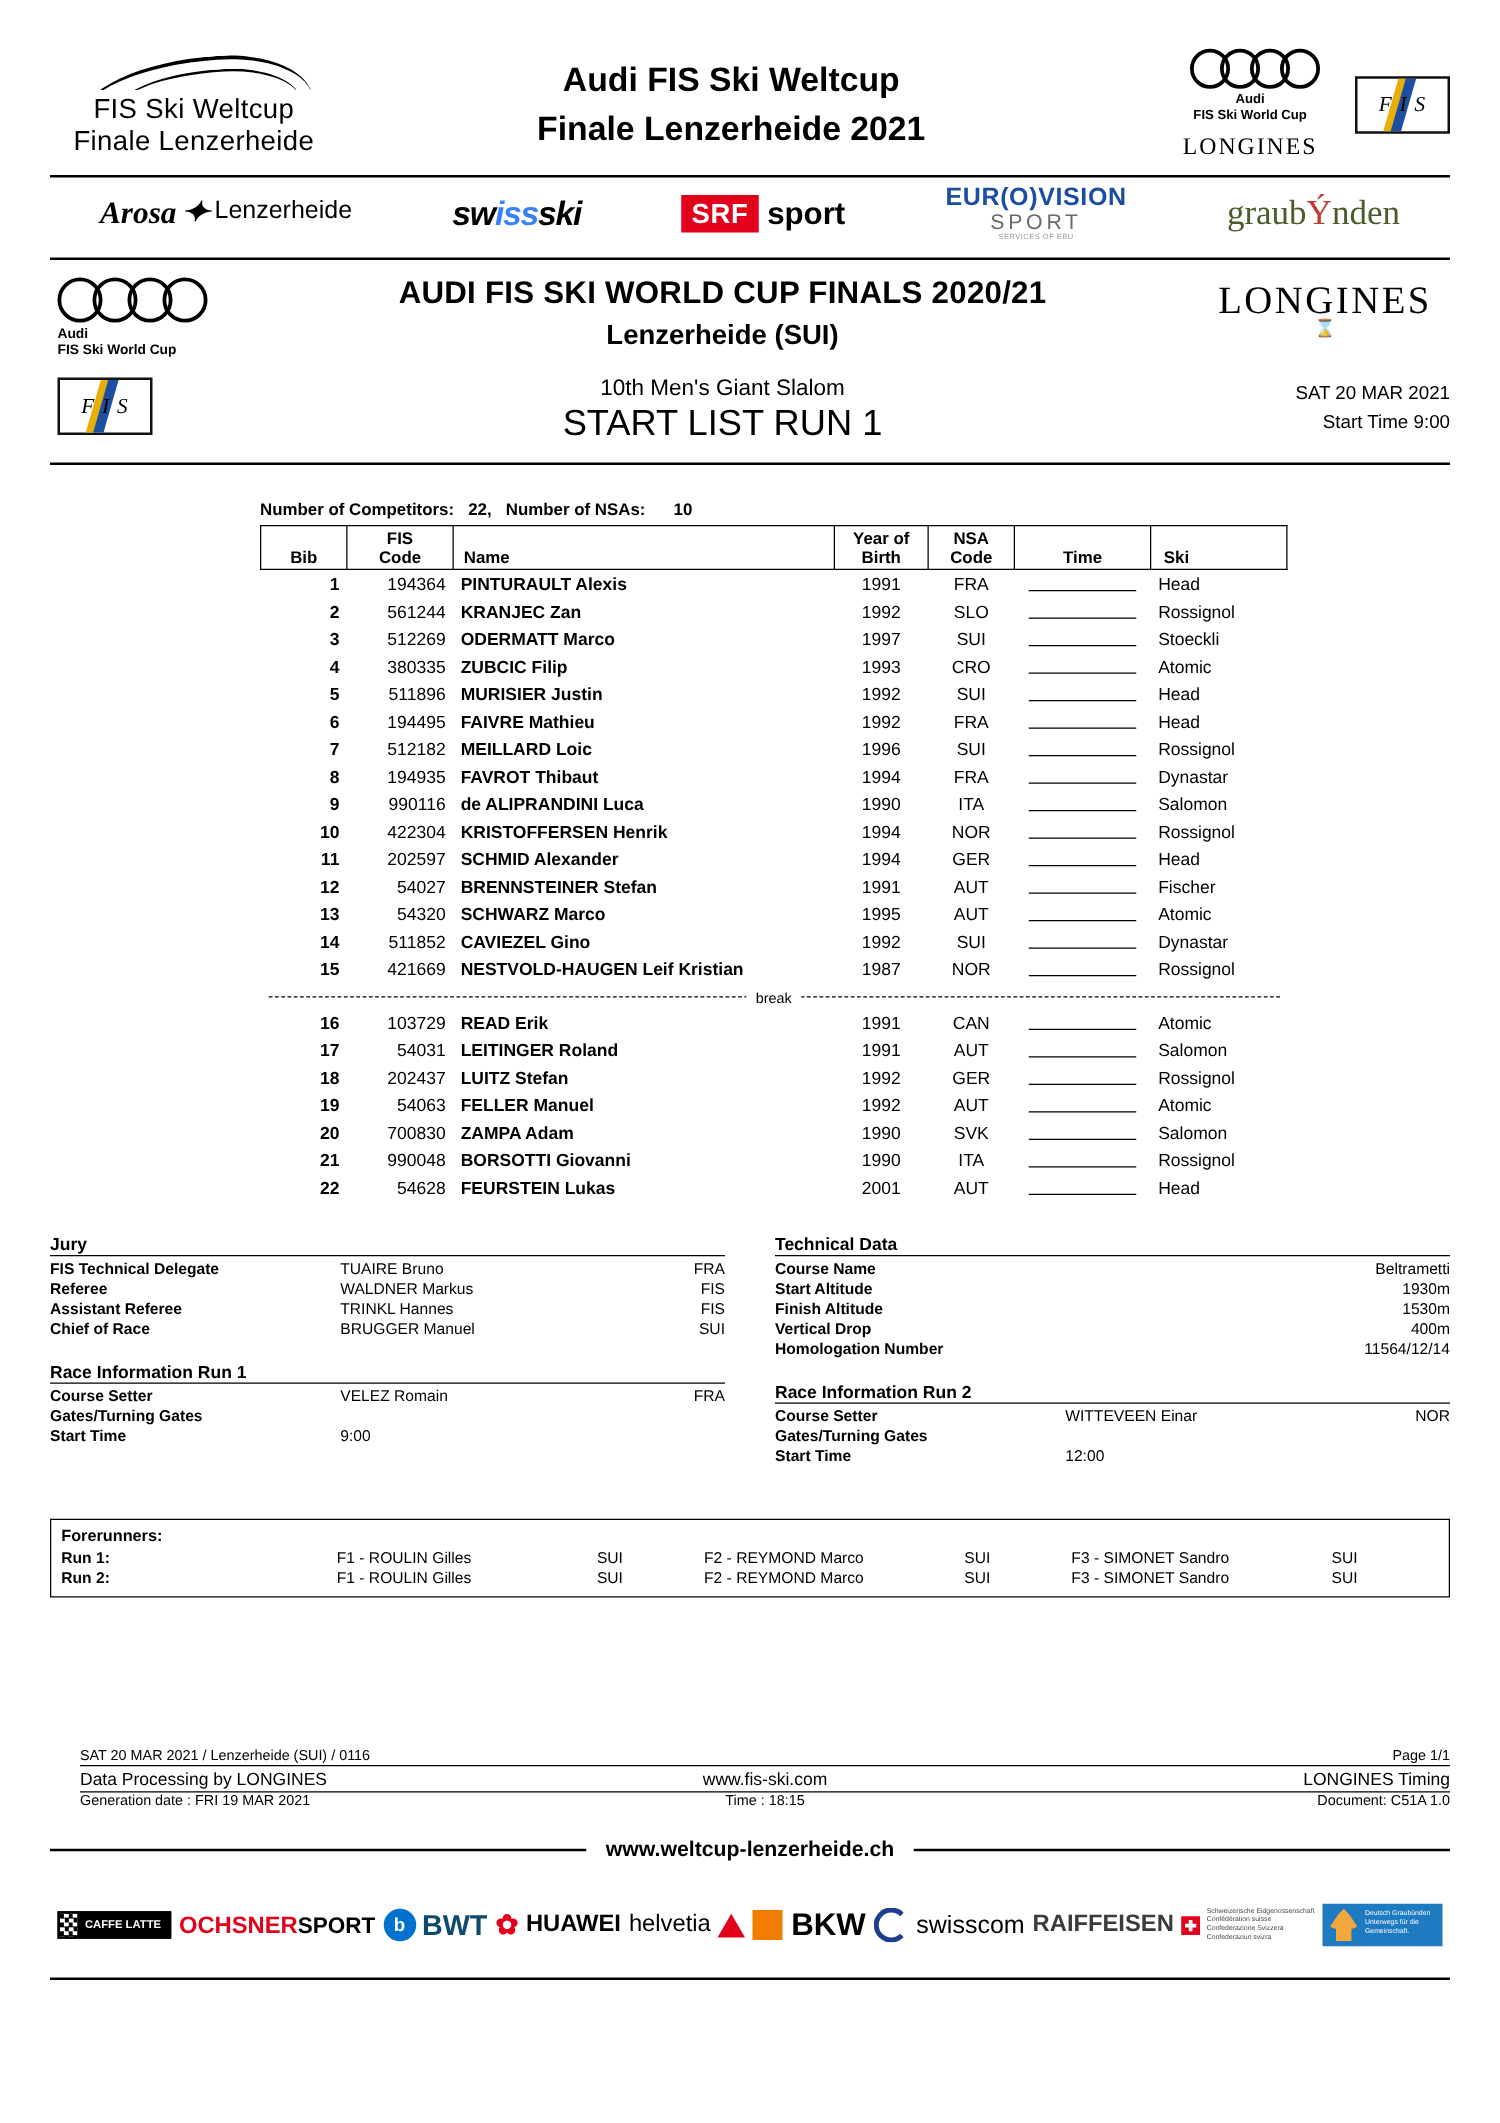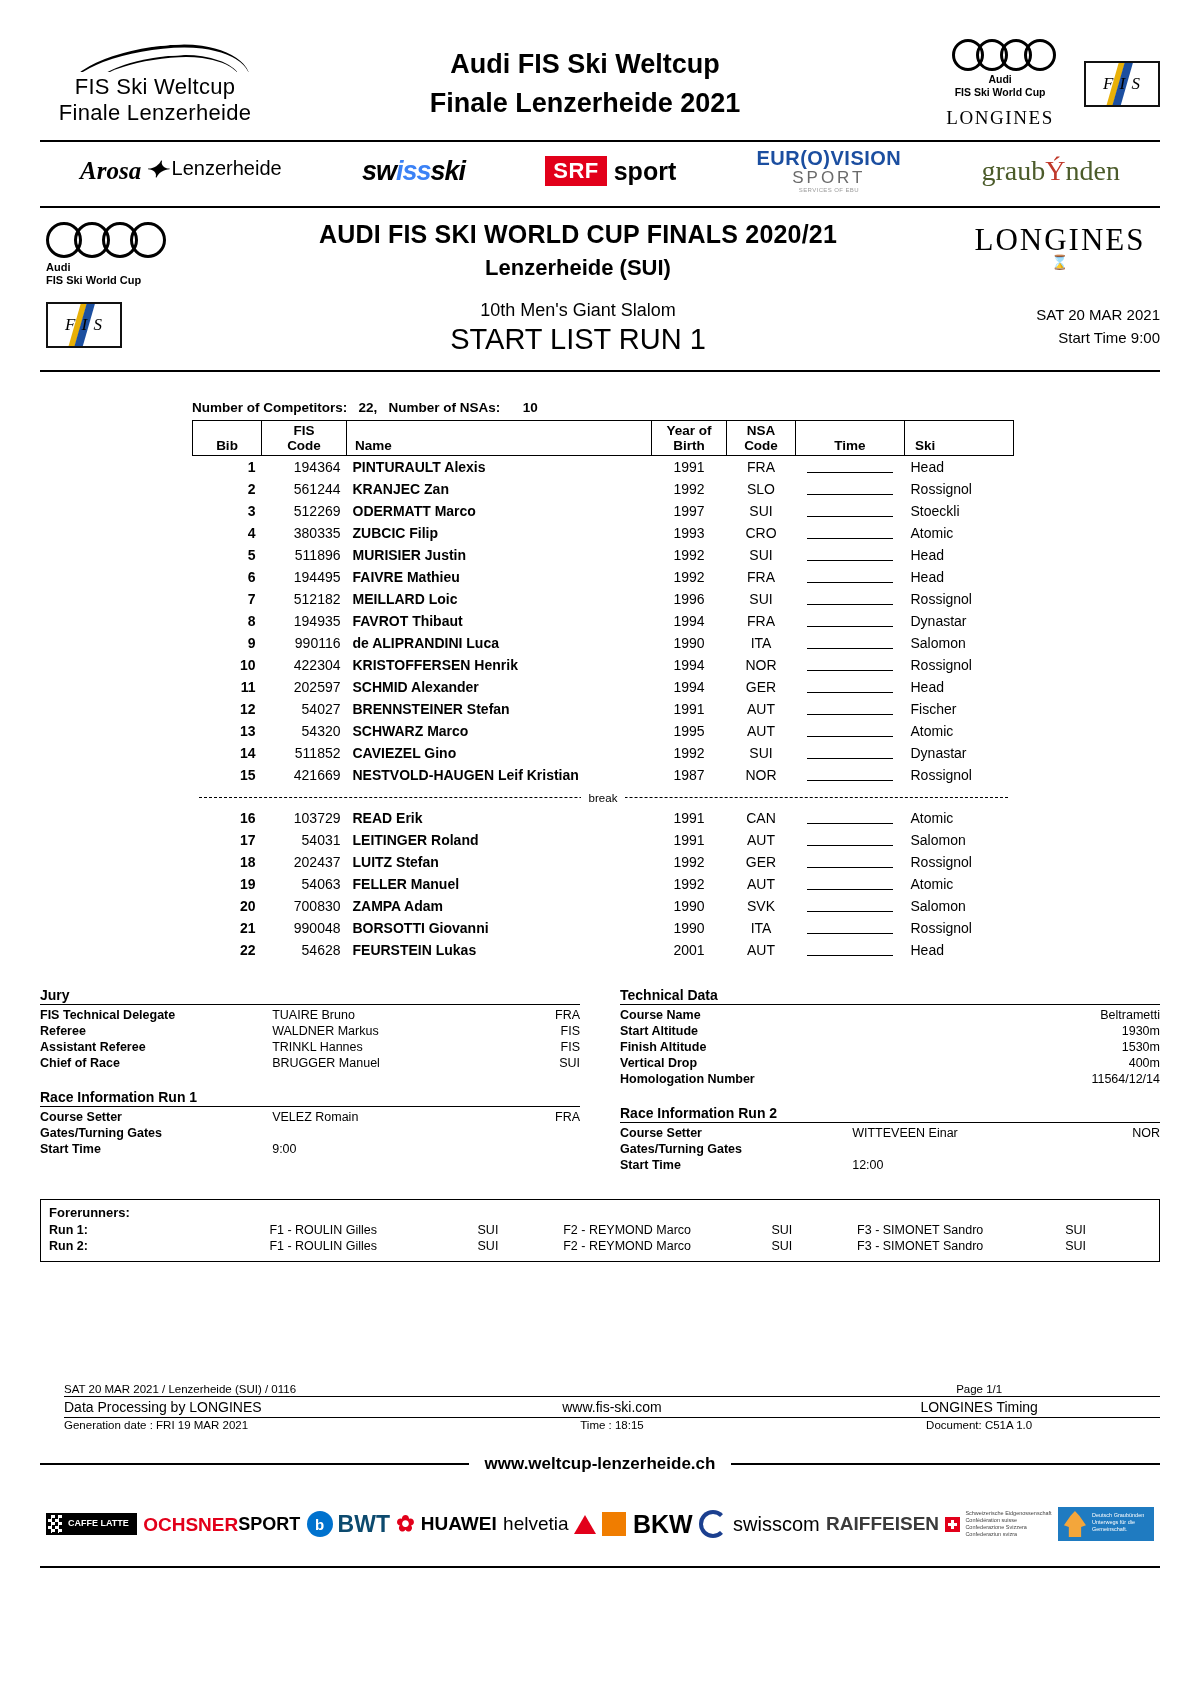--- a/index.html
+++ b/index.html
@@ -299,21 +299,21 @@
     width: 200px;
     text-align: right;
     font-size: 15px;
     line-height: 1.5;
     padding-top: 4px;
   }
 
   
   .table-wrap {
     margin: 28px 0 0 0;
-    padding: 0 24px;
+    padding: 0 40px;
   }
   .counts {
     font-size: 13.5px;
     font-weight: bold;
     margin-left: 168px;
     margin-bottom: 5px;
   }
   .counts span { display: inline-block; }
   table.startlist {
     border-collapse: collapse;
@@ -409,21 +409,21 @@
     padding: 1px 0;
     vertical-align: top;
   }
   td.k { font-weight: bold; width: 43%; }
   td.v { width: 42%; }
   td.n { width: 15%; text-align: right; }
   td.vr { text-align: right; }
 
   
   .forerunners {
-    margin: 8px 40px 0 40px;
+    margin: 24px 40px 0 40px;
     border: 1.4px solid #000;
     padding: 5px 8px 7px 8px;
     box-sizing: border-box;
   }
   .forerunners .ftitle {
     font-size: 13px;
     font-weight: bold;
     margin-bottom: 2px;
   }
   table.fr {
@@ -448,21 +448,21 @@
     margin-left: 24px;
   }
   .footer .f-row.mid {
     font-size: 14px;
     border-top: 1.4px solid #000;
     border-bottom: 1.4px solid #000;
     padding: 2px 0;
   }
   .footer .f-row .c { flex: 1; text-align: center; }
   .footer .f-row .l { width: 33%; text-align: left; }
-  .footer .f-row .r { width: 33%; text-align: center; }
+  .footer .f-row .r { width: 33%; text-align: right; }
 
   .weltcup-line {
     display: flex;
     align-items: center;
     justify-content: center;
     margin: 22px 40px 0 40px;
     gap: 16px;
   }
   .weltcup-line .bar {
     flex: 1;

